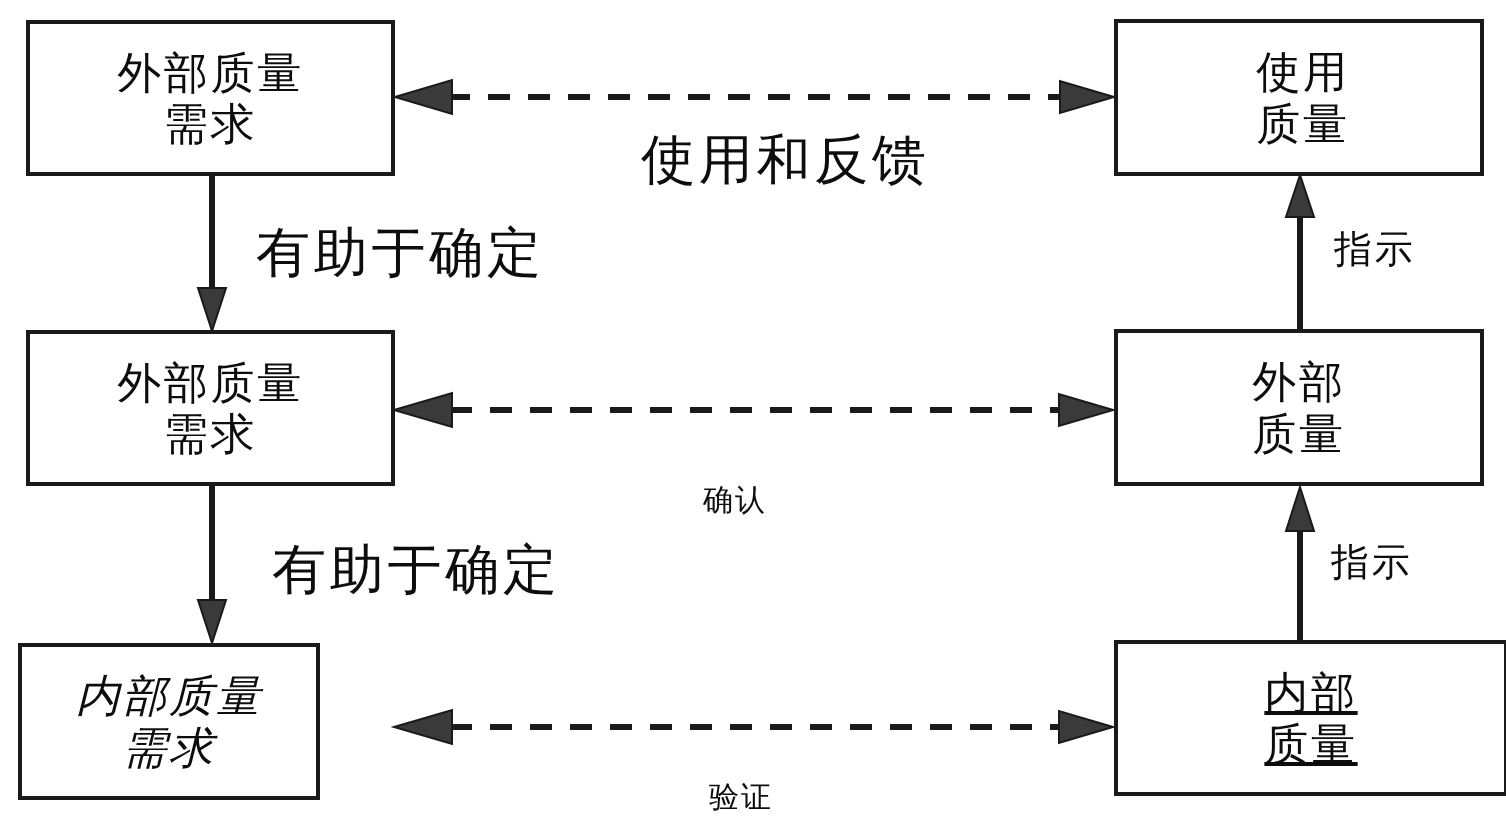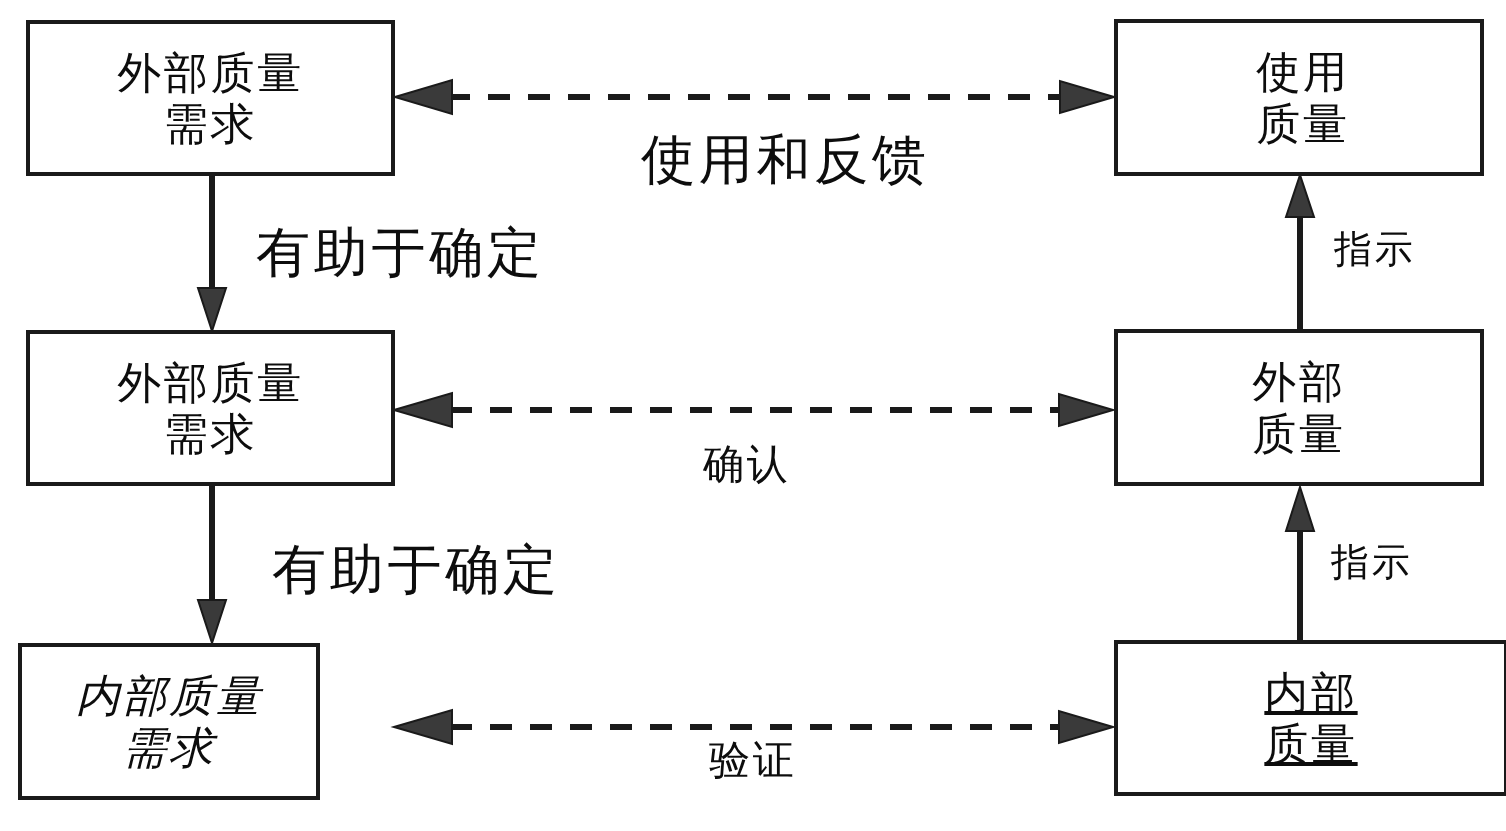--- a/index.html
+++ b/index.html
@@ -55,21 +55,22 @@
     color: #0d0d0d;
     font-family: "DejaVu Serif", "Liberation Serif", serif;
     white-space: nowrap;
     letter-spacing: 0.07em;
     line-height: 1;
   }
   .edge-label.big {
     font-size: 54px;
   }
   .edge-label.mid {
-    font-size: 41px;
+    font-size: 30px;
+    margin-top: 41px;
   }
   .edge-label.small {
     font-size: 38px;
   }
 </style>
 </head>
 <body>
 
 <div id="stage">
 

